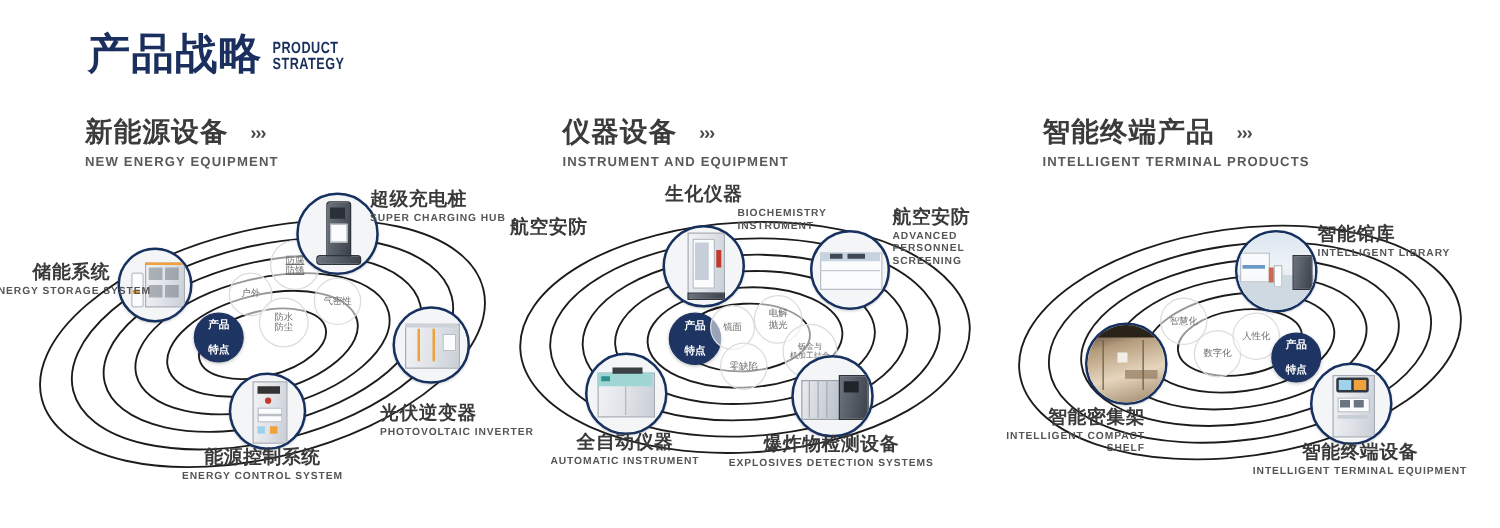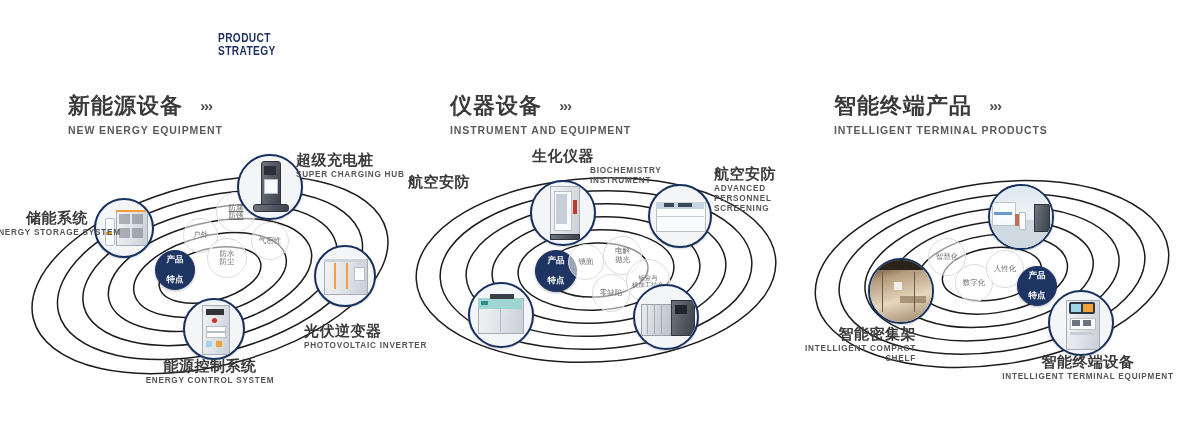--- a/index.html
+++ b/index.html
@@ -102,20 +102,21 @@
   .wht{background:#fbfcfd;border:.7px solid #b9bfc7;}
   .room{background:linear-gradient(180deg,#dce7f0 0%,#eef3f7 45%,#c9d4dd 100%);}
   .wood{background:linear-gradient(165deg,#3a3026 0%,#b49b7c 28%,#e6d6bd 62%,#9c8468 100%);}
 </style>
 </head>
 <body>
 
 <div class="stage">
 
   <div id="header-band">
+    <div id="main-title">产品战略</div>
     <div id="main-title-en">
       <span>PRODUCT</span>
       <span>STRATEGY</span>
     </div>
   </div>
 
   <div class="section-head" style="left:68px;top:95px;">
     <div class="sec-cn">
       <span>新能源设备</span>
       <span class="sec-chev">›››</span>
@@ -251,21 +252,21 @@
       <span>产品</span>
       <span>特点</span>
     </div>
     <div class="bubble" style="left:168px;top:94px;width:34px;height:34px;">
       <span>镜面</span>
     </div>
     <div class="bubble" style="left:203px;top:86px;width:37px;height:37px;flex-direction:column;">
       <span>电解</span>
       <span>抛光</span>
     </div>
-    <div class="bubble" style="left:192px;top:124px;width:36px;height:36px;">
+    <div class="bubble" style="left:176px;top:124px;width:36px;height:36px;">
       <span>零缺陷</span>
     </div>
     <div class="bubble" style="left:226px;top:109px;width:42px;height:42px;flex-direction:column;font-size:6.4px;">
       <span>钣金与</span>
       <span>机加工结合</span>
     </div>
 
     <div class="nlabel" style="left:8px;top:24px;">
       <div class="cn">航空安防</div>
     </div>
@@ -299,31 +300,39 @@
     </div>
 
     <div class="node" style="left:68px;top:132px;width:62px;height:62px;">
       <div class="ph">
         <div class="dv cab" style="left:8px;top:14px;width:44px;height:34px;"></div>
         <div class="dv" style="left:8px;top:14px;width:44px;height:11px;background:#9fd6d3;"></div>
         <div class="dv scr" style="left:20px;top:10px;width:24px;height:5px;background:#3a3f46;"></div>
         <div class="dv" style="left:30px;top:25px;width:1px;height:23px;background:#b3b9c1;"></div>
         <div class="dv" style="left:11px;top:17px;width:7px;height:4px;background:#2f8f8a;"></div>
       </div>
+    </div>
+    <div class="nlabel ta-c" style="left:10px;top:196px;width:180px;">
+      <div class="cn">全自动仪器</div>
+      <div class="en">AUTOMATIC INSTRUMENT</div>
     </div>
 
     <div class="node" style="left:233px;top:134px;width:62px;height:62px;">
       <div class="ph">
         <div class="dv" style="left:6px;top:18px;width:30px;height:30px;background:linear-gradient(100deg,#e8ebef,#b9c0c9);border:.8px solid #9aa1ab;"></div>
         <div class="dv" style="left:12px;top:18px;width:1px;height:30px;background:#a6acb5;"></div>
         <div class="dv" style="left:19px;top:18px;width:1px;height:30px;background:#a6acb5;"></div>
         <div class="dv" style="left:26px;top:18px;width:1px;height:30px;background:#a6acb5;"></div>
         <div class="dv drk" style="left:36px;top:14px;width:22px;height:34px;"></div>
         <div class="dv" style="left:40px;top:19px;width:12px;height:9px;background:#20252c;"></div>
       </div>
+    </div>
+    <div class="nlabel ta-c" style="left:166px;top:198px;width:198px;">
+      <div class="cn">爆炸物检测设备</div>
+      <div class="en">EXPLOSIVES DETECTION SYSTEMS</div>
     </div>
   </div>
 
   <div class="cluster" id="cluster-2">
     <div class="rings">
       <svg width="400" height="270" viewBox="0 0 400 270" aria-hidden="true">
         <g fill="none" stroke="#1c1c1c" stroke-width="1.5" transform="rotate(-8 192 124)">
           <ellipse cx="192" cy="124" rx="50" ry="26"></ellipse>
           <ellipse cx="192" cy="124" rx="76" ry="39"></ellipse>
           <ellipse cx="192" cy="124" rx="102" ry="52"></ellipse>
@@ -351,20 +360,24 @@
     <div class="node" style="left:188px;top:34px;width:62px;height:62px;">
       <div class="ph room">
         <div class="dv" style="left:0px;top:34px;width:62px;height:28px;background:#cfd9e2;"></div>
         <div class="dv wht" style="left:2px;top:16px;width:22px;height:22px;opacity:.9;"></div>
         <div class="dv" style="left:4px;top:26px;width:18px;height:3px;background:#2e6fb0;opacity:.7;"></div>
         <div class="dv drk" style="left:44px;top:18px;width:14px;height:26px;"></div>
         <div class="dv wht" style="left:29px;top:26px;width:5px;height:16px;"></div>
         <div class="dv" style="left:25px;top:28px;width:4px;height:12px;background:#c96b52;"></div>
       </div>
     </div>
+    <div class="nlabel" style="left:254px;top:30px;">
+      <div class="cn">智能馆库</div>
+      <div class="en">INTELLIGENT LIBRARY</div>
+    </div>
 
     <div class="node" style="left:68px;top:108px;width:62px;height:62px;">
       <div class="ph wood">
         <div class="dv" style="left:0;top:0;width:62px;height:10px;background:#2a2319;"></div>
         <div class="dv" style="left:24px;top:22px;width:8px;height:8px;background:#f2efe8;"></div>
         <div class="dv" style="left:30px;top:36px;width:26px;height:7px;background:#8b7355;opacity:.65;"></div>
         <div class="dv" style="left:12px;top:12px;width:1px;height:40px;background:#6b5b46;"></div>
         <div class="dv" style="left:44px;top:12px;width:1px;height:40px;background:#6b5b46;"></div>
       </div>
     </div>

